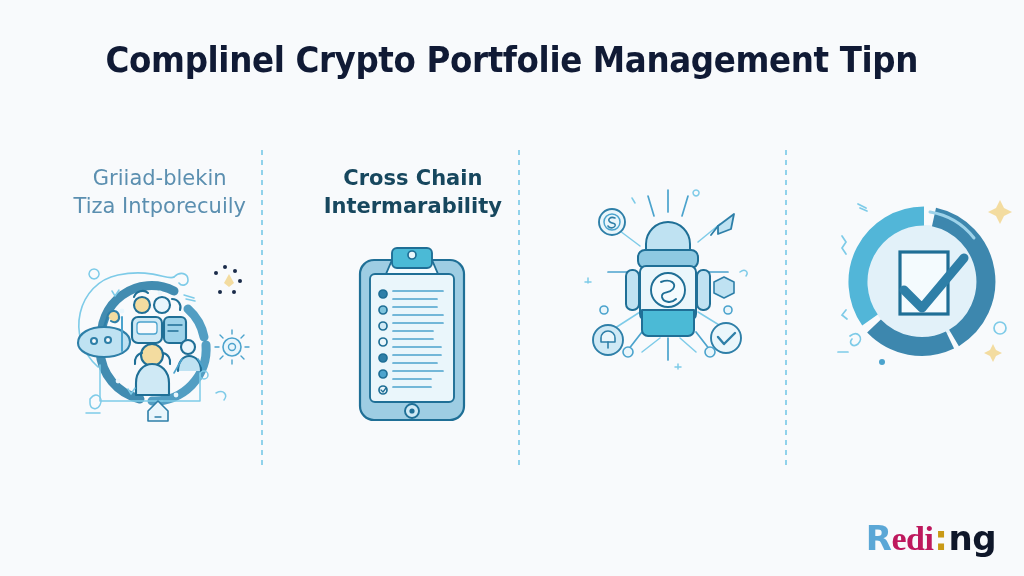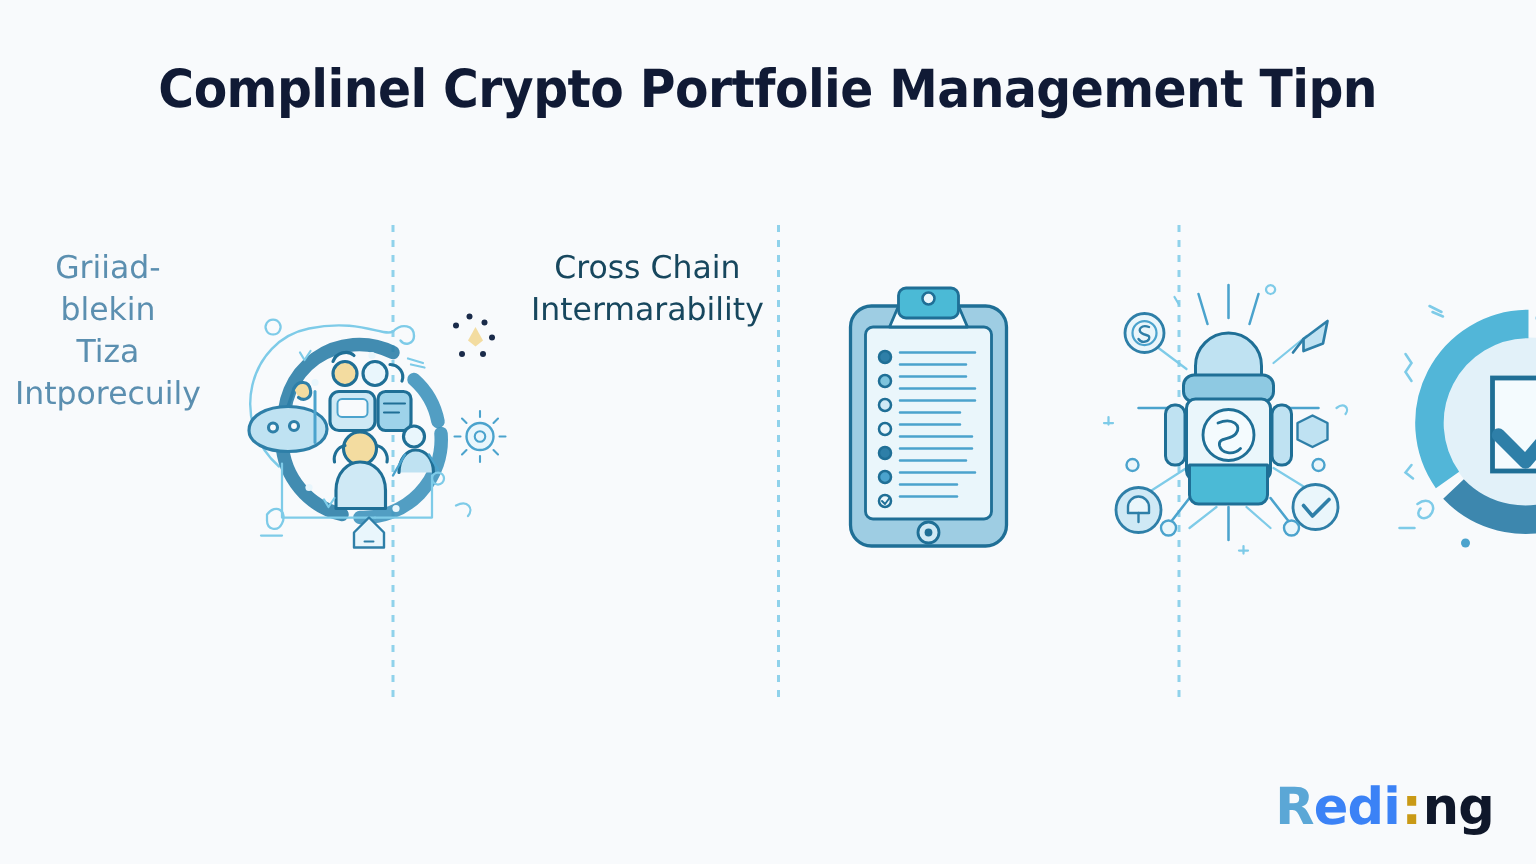--- a/index.html
+++ b/index.html
@@ -30,35 +30,35 @@
   
   #columns {
     position:absolute;
     top:140px; left:0; width:1024px; height:340px;
     display:flex;
   }
   .column {
     position:relative;
     flex:1 1 0;
     display:flex;
-    flex-direction:row;
-    align-items:flex-start;
+    flex-direction:column;
+    align-items:flex-end;
     padding-top:24px;
   }
   .col-title {
     font-family:"DejaVu Sans", sans-serif;
     font-size:21px;
     line-height:1.34;
     text-align:center;
     font-weight:400;
     padding:0 10px;
     white-space:pre-line;
   }
   .col-title.muted { color:#5b8fb0; }
-  .col-title.strong { color:#17475e; }
+  .col-title.strong { color:#17475e;font-weight:bold; }
 
   .illus {
     margin-top:22px;
     width:200px;
     height:190px;
     display:flex; align-items:center; justify-content:center;
   }
   .illus svg { display:block; }
 
   
@@ -79,21 +79,21 @@
   #logo {
     position:absolute;
     right:28px; bottom:18px;
     display:flex; align-items:baseline;
     font-family:"DejaVu Sans", sans-serif;
     font-weight:bold;
     font-size:34px;
     letter-spacing:-0.5px;
   }
   #logo .l-r   { color:#5ba7d6; }
-  #logo .l-edi { color:#3b82f6; }
+  #logo .l-edi { color:#be185d;font-family:Liberation Serif, serif; }
   #logo .l-mark{ color:#c99a16; padding:0 1px; }
   #logo .l-ng  { color:#0f172a; }
 </style>
 </head>
 <body>
 
 <div id="title-bar">
   <div id="page-title">Complinel Crypto Portfolie Management Tipn</div>
 </div>
 

